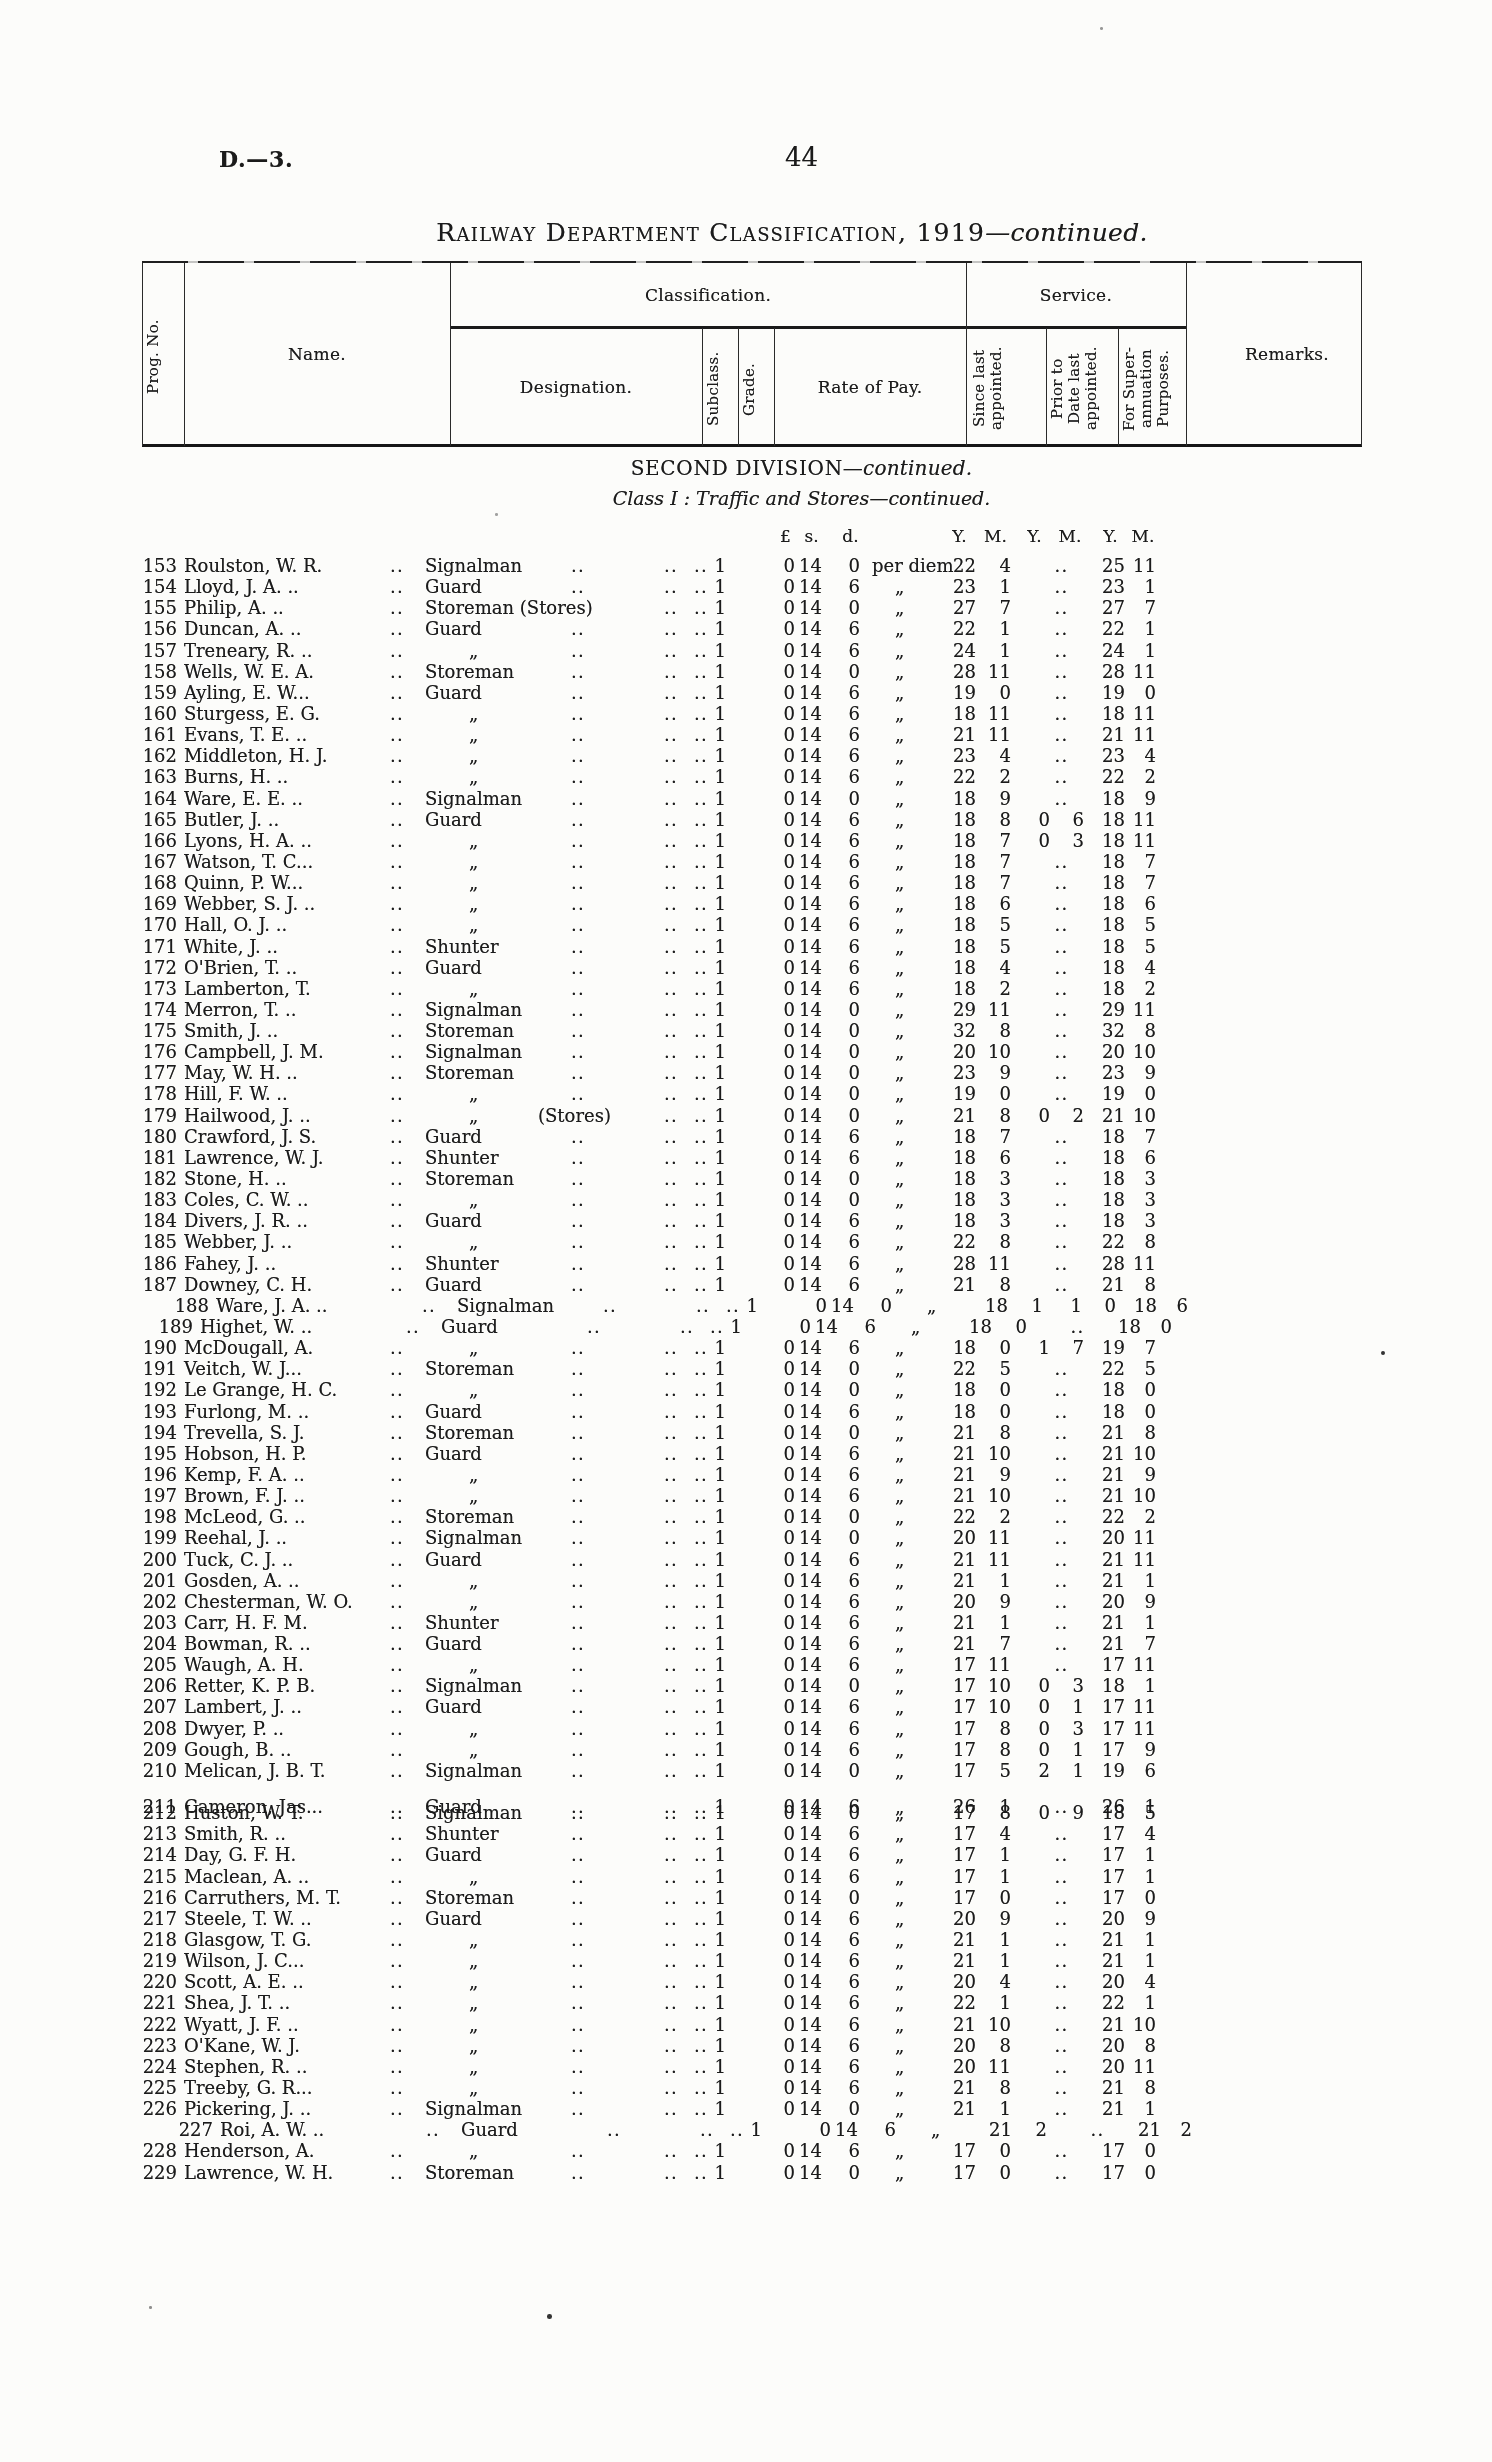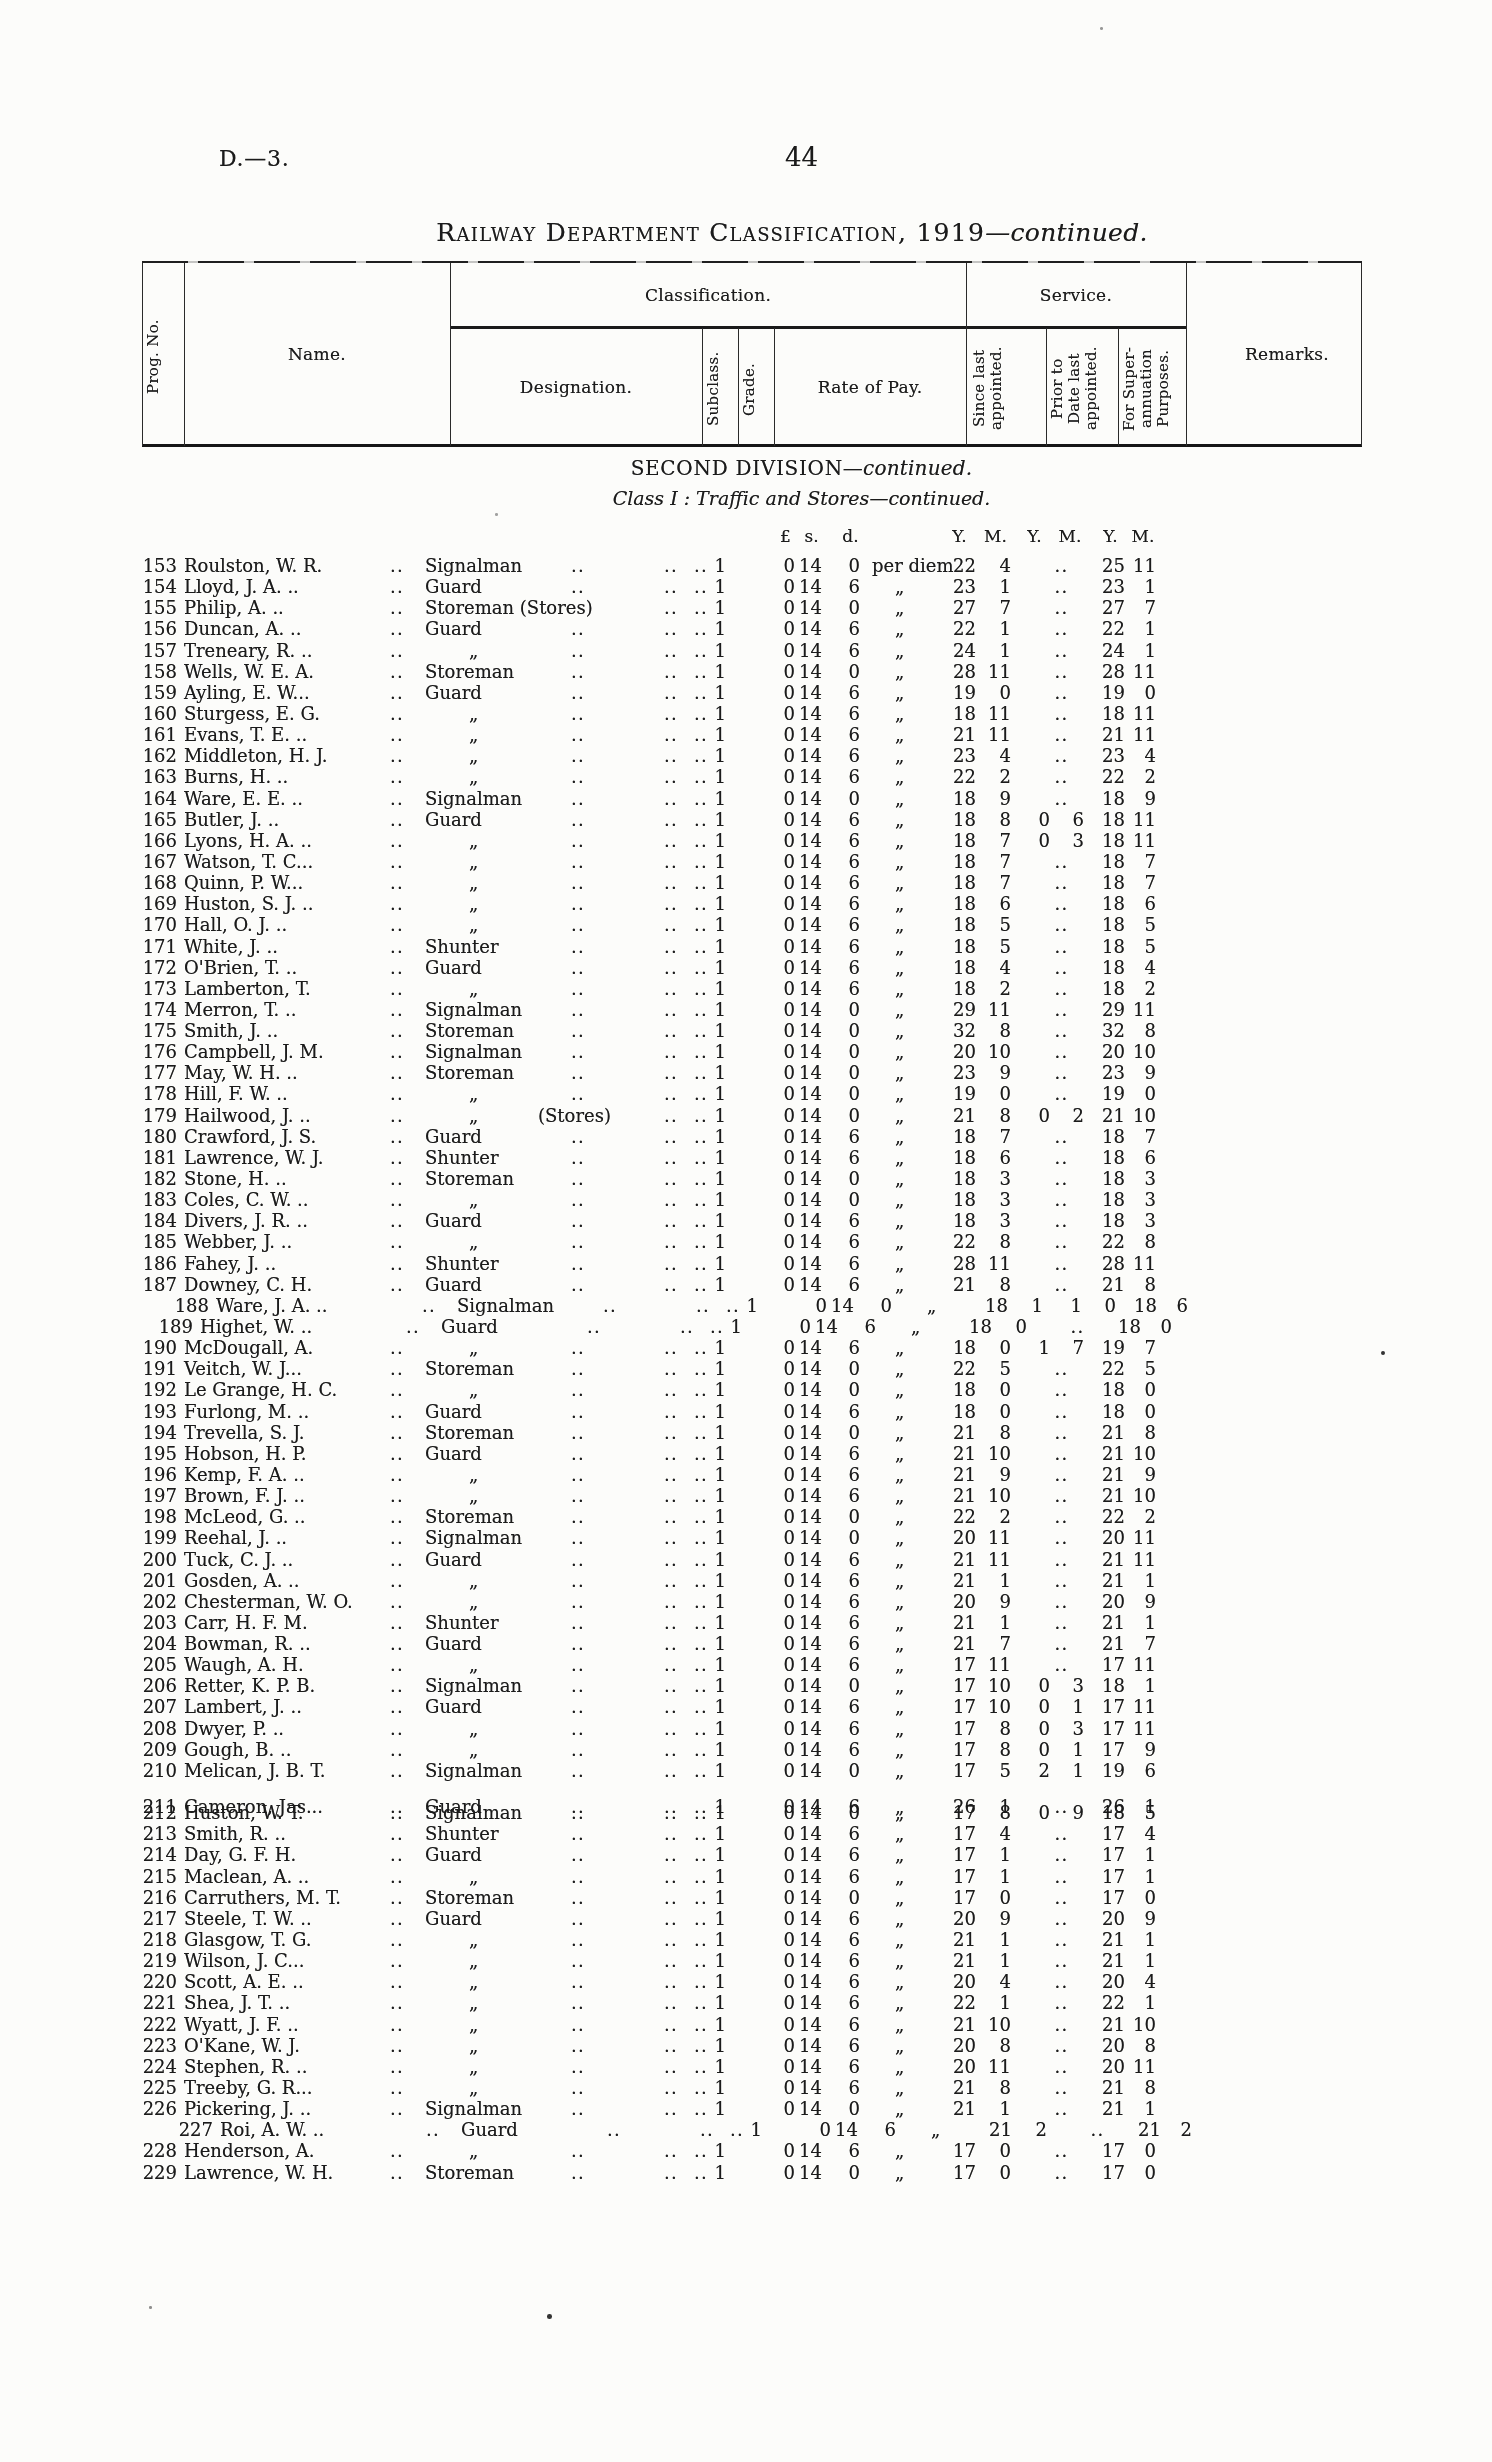--- a/index.html
+++ b/index.html
@@ -5,21 +5,21 @@
   html,body{margin:0;padding:0;}
   body{
     width:1492px;height:2462px;position:relative;overflow:hidden;
     background:#fcfcfa;
     font-family:"DejaVu Serif","Liberation Serif",serif;
     color:#1b1b1b;
   }
   .abs{position:absolute;}
   .ink{color:#1b1b1b;text-shadow:0 0 0.3px rgba(25,25,25,.55);}
   
-  .doc-ref{left:219px;top:146px;font-size:22px;font-weight:normal;letter-spacing:0.7px;}
+  .doc-ref{left:219px;top:146px;font-size:22px;font-weight:bold;letter-spacing:0.7px;}
   .page-num{left:756px;top:142px;width:91px;text-align:center;font-size:26px;}
   .doc-title{left:326px;top:218px;width:932px;text-align:center;font-size:25px;
     font-variant:small-caps;letter-spacing:1.3px;}
   .doc-title .cont{font-style:italic;font-variant:normal;letter-spacing:0.3px;}
   .vline{background:#2a2a2a;width:1.3px;}
   .topline{left:142px;top:261px;width:1220px;height:2px;
     background:repeating-linear-gradient(90deg,#1f1f1f 0 46px,rgba(31,31,31,.25) 46px 56px);}
   .subline{left:450px;top:326px;width:736px;height:2.6px;background:#1a1a1a;}
   .botline{left:142px;top:444px;width:1220px;height:2.6px;background:#161616;}
   .hdr-label{font-size:17px;letter-spacing:0.3px;}
@@ -502,21 +502,21 @@
     <span class="c-sm">7</span>
     <span class="c-py"></span>
     <span class="c-pm"></span>
     <span class="c-pdots">..</span>
     <span class="c-uy">18</span>
     <span class="c-um">7</span>
   </div>
 
   <div class="trow" style="top: 893px;">
     <span class="c-no">169</span>
-    <span class="c-name">Huston, S. J. ..</span>
+    <span class="c-name">Webber, S. J. ..</span>
     <span class="c-lead1">..</span>
     <span class="c-desig"></span>
     <span class="c-ditto">„</span>
     <span class="c-stores"></span>
     <span class="c-lead2">..</span>
     <span class="c-lead3">..</span>
     <span class="c-lead4">..</span>
     <span class="c-grade">1</span>
     <span class="c-pound">0</span>
     <span class="c-shill">14</span>

